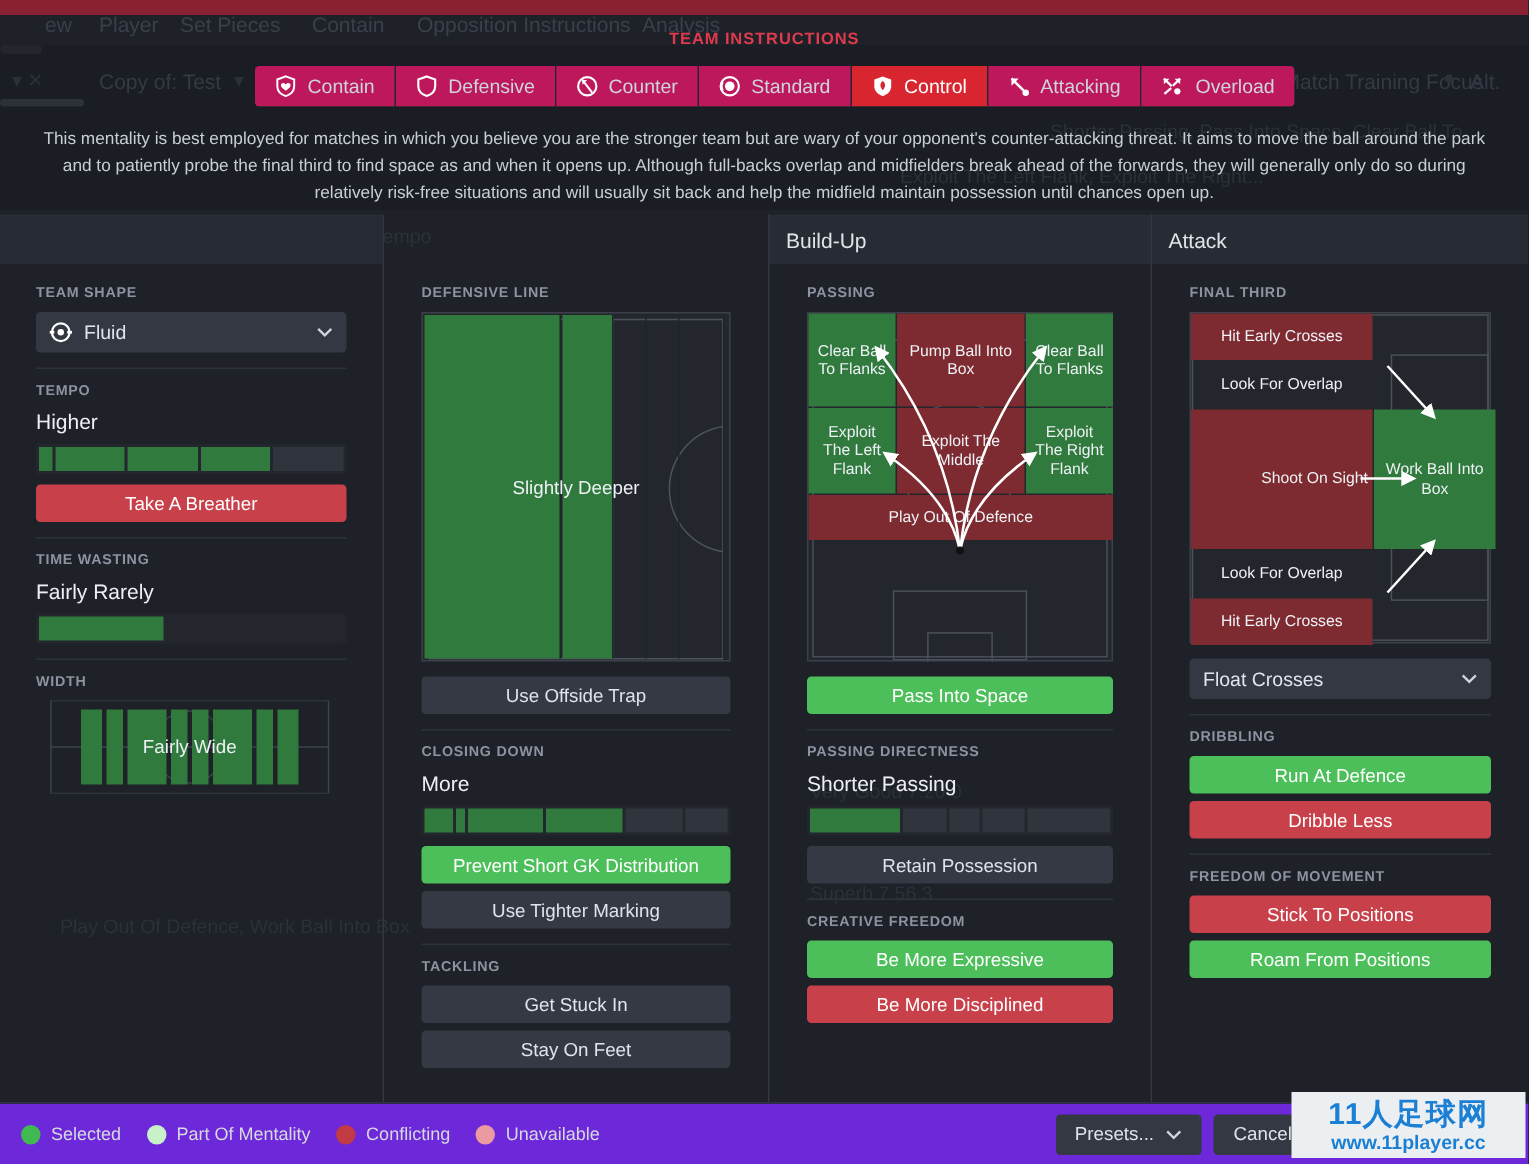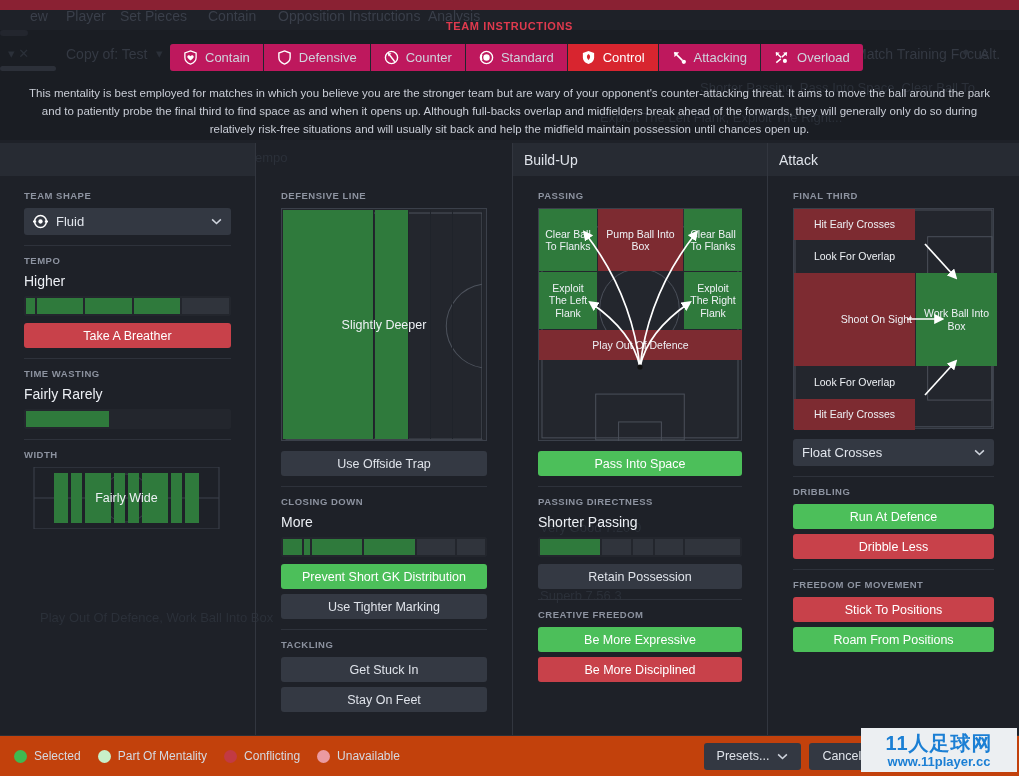--- a/index.html
+++ b/index.html
@@ -96,21 +96,21 @@
   .zone.red { background:#7d2b31; }
   .zone.none { background:transparent; }
 
   
   .width-widget { position:relative; width:205px; height:62px; }
   .wbar { position:absolute; top:6px; bottom:6px; background:#2f7a3c; }
 
   
   .footer {
     position:absolute; left:0; bottom:0; width:1019px; height:41px;
-    background:#c2410c; border-top:1px solid #2b2f37;
+    background:#6d28d9; border-top:1px solid #2b2f37;
     display:flex; align-items:center;
   }
   .legend { display:flex; align-items:center; gap:17px; margin-left:14px; }
   .lg { display:flex; align-items:center; gap:7px; color:#d5d9e1; font-size:12px; }
   .dot { width:13px; height:13px; border-radius:50%; }
   .fbtns { position:absolute; right:10px; display:flex; gap:8px; align-items:center; }
   .fbtn {
     height:27px; border-radius:3px; background:#333842; color:#dfe3ea;
     font-size:12.5px; display:flex; align-items:center; justify-content:center;
     padding:0 13px; cursor:pointer; gap:8px; white-space:nowrap;
@@ -362,20 +362,23 @@
             </div>
             <div class="zone red" style="left: 59px; top: 0px; width: 85px; height: 62px; display: flex; align-items: center; justify-content: center; color: rgb(238, 241, 245); font-size: 10.5px; text-align: center; line-height: 12.5px; padding: 0px 3px;">
               <span>Pump Ball Into Box</span>
             </div>
             <div class="zone green" style="left: 145px; top: 0px; width: 58px; height: 62px; display: flex; align-items: center; justify-content: center; color: rgb(238, 241, 245); font-size: 10.5px; text-align: center; line-height: 12.5px; padding: 0px 3px;">
               <span>Clear Ball To Flanks</span>
             </div>
             <div class="zone green" style="left: 0px; top: 63px; width: 58px; height: 57px; display: flex; align-items: center; justify-content: center; color: rgb(238, 241, 245); font-size: 10.5px; text-align: center; line-height: 12.5px; padding: 0px 3px;">
               <span>Exploit The Left Flank</span>
             </div>
+            <div class="zone red" style="left: 59px; top: 63px; width: 85px; height: 57px; display: flex; align-items: center; justify-content: center; color: rgb(238, 241, 245); font-size: 10.5px; text-align: center; line-height: 12.5px; padding: 0px 3px;">
+              <span>Exploit The Middle</span>
+            </div>
             <div class="zone green" style="left: 145px; top: 63px; width: 58px; height: 57px; display: flex; align-items: center; justify-content: center; color: rgb(238, 241, 245); font-size: 10.5px; text-align: center; line-height: 12.5px; padding: 0px 3px;">
               <span>Exploit The Right Flank</span>
             </div>
             <div class="zone red" style="left: 0px; top: 121px; width: 203px; height: 30px; display: flex; align-items: center; justify-content: center; color: rgb(238, 241, 245); font-size: 10.5px; text-align: center; line-height: 12.5px; padding: 0px 3px;">
               <span>Play Out Of Defence</span>
             </div>
           </div>
         <svg id="passing-arrows" style="position:absolute;inset:0;" width="203" height="233" viewBox="0 0 203 233">
             <defs>
               <marker id="ah" markerWidth="6" markerHeight="6" refX="4" refY="3" orient="auto">

